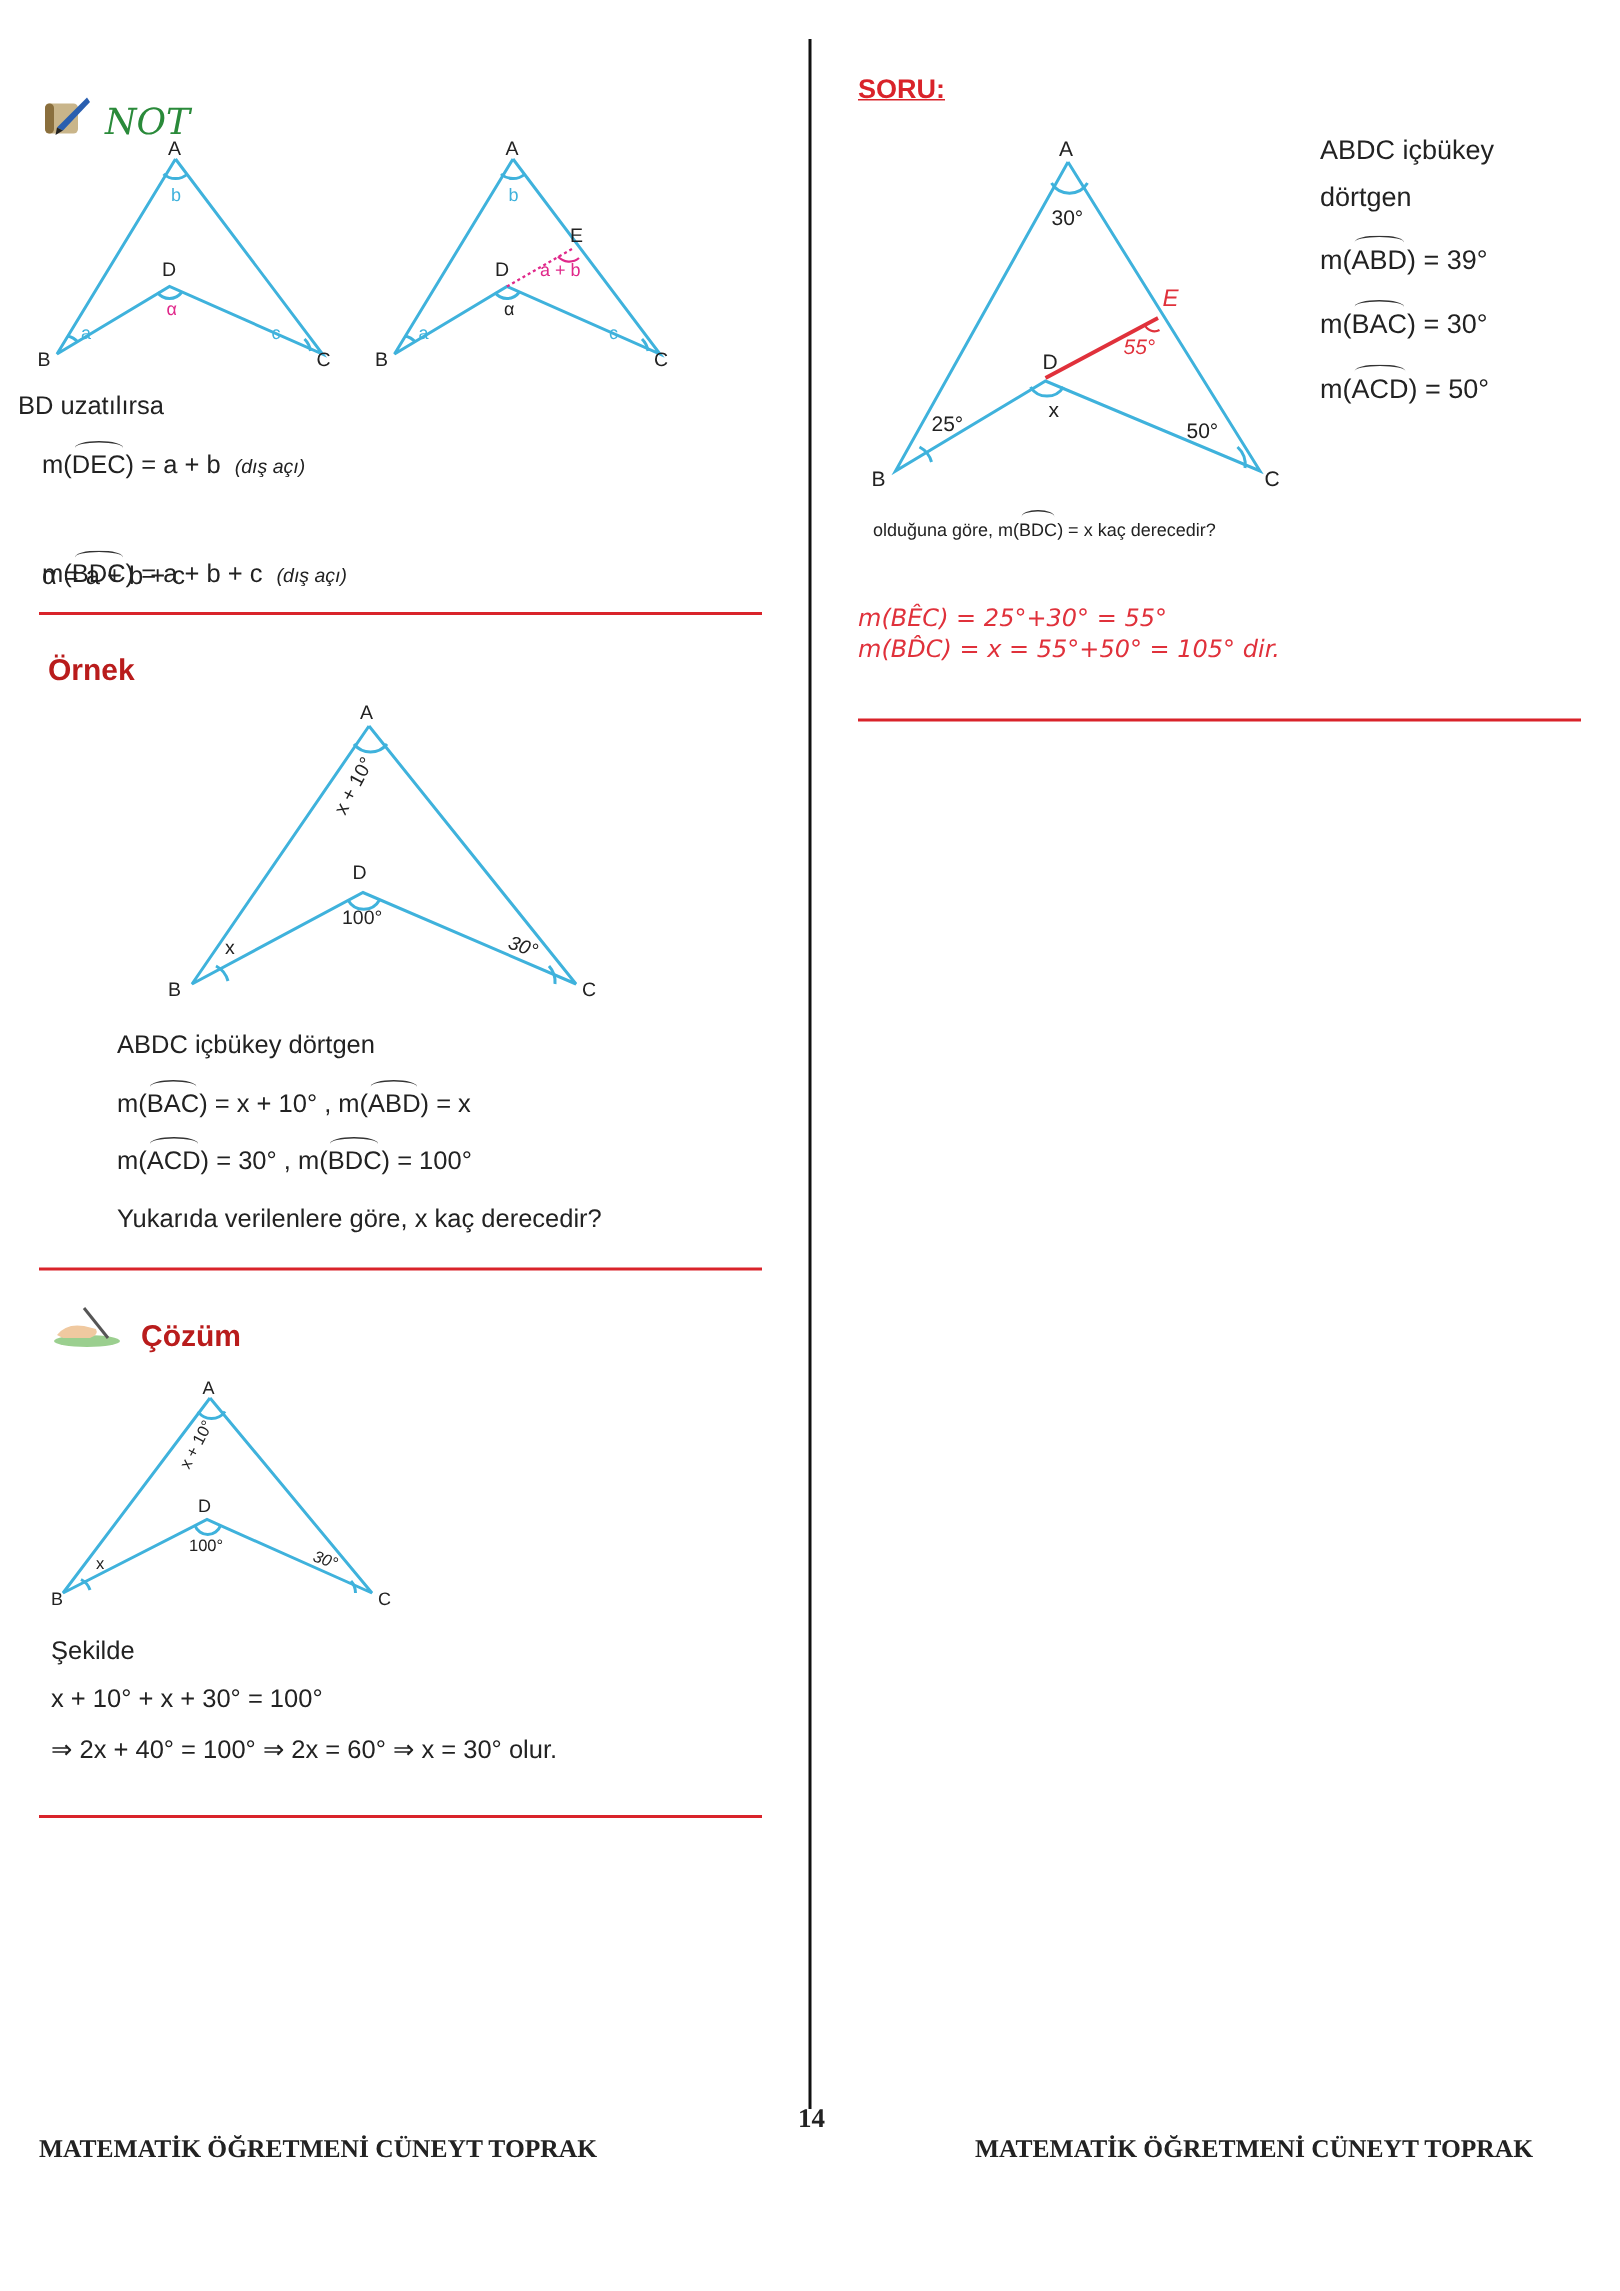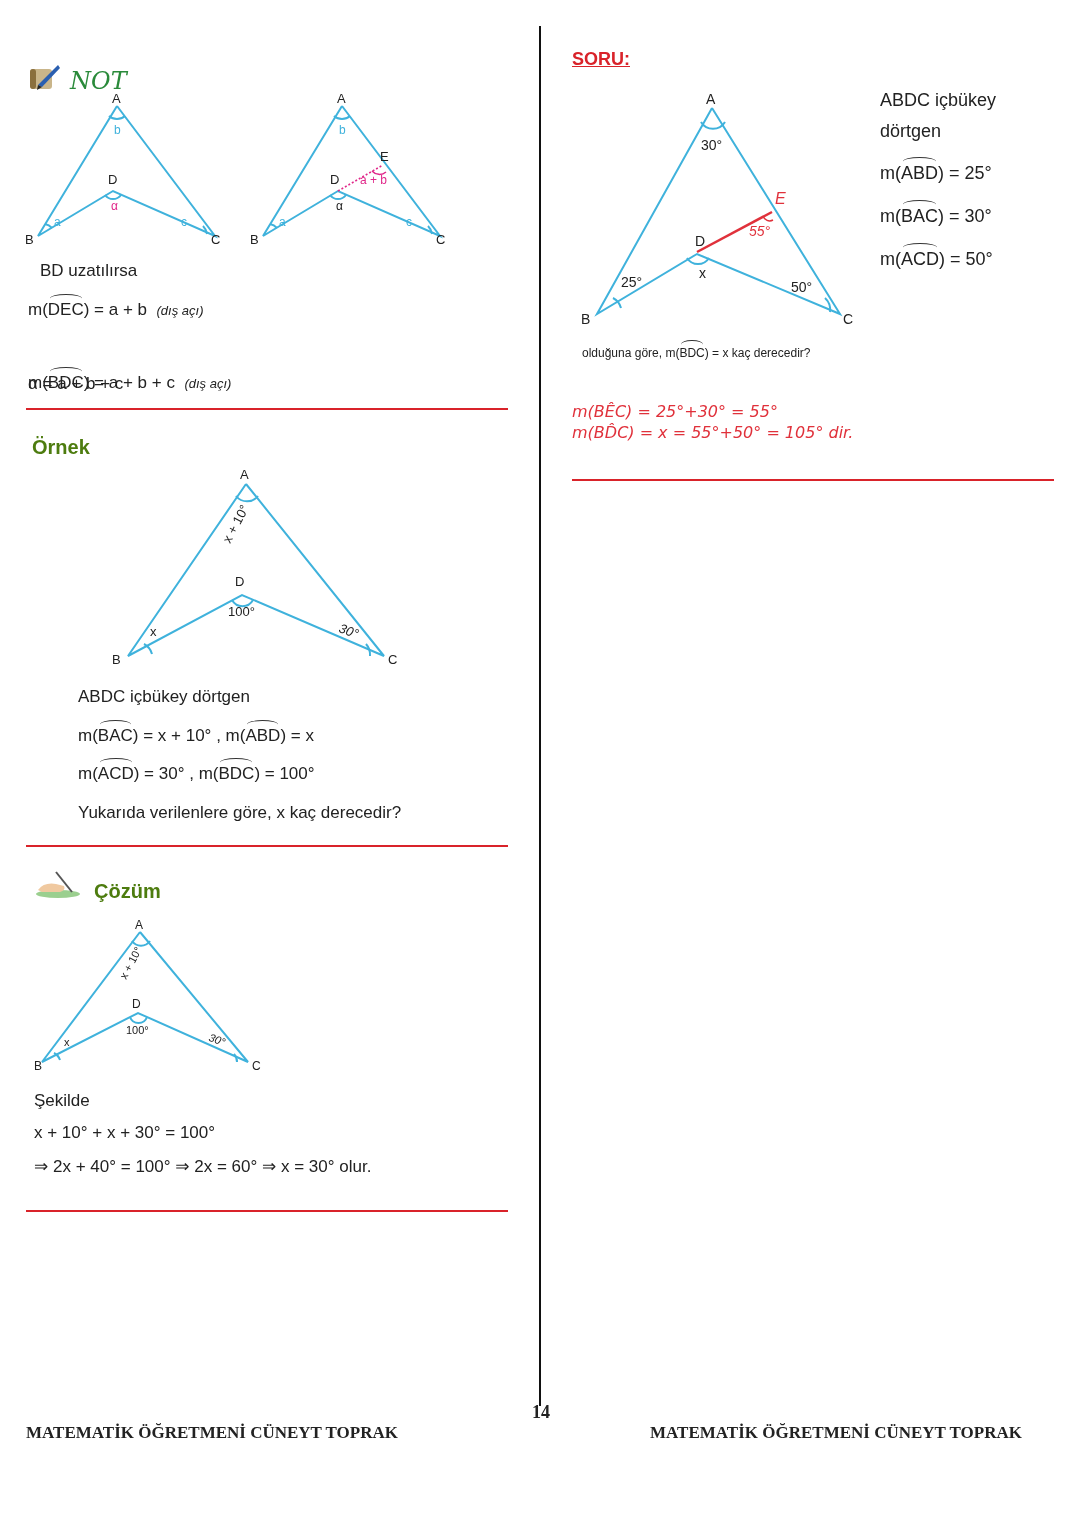--- a/index.html
+++ b/index.html
@@ -6,21 +6,21 @@
   body{width:1080px;height:1527px;position:relative;overflow:hidden;font-family:"Liberation Sans",sans-serif;color:#222;}
   .abs{position:absolute;}
   .vline{position:absolute;left:539px;top:26px;width:2px;height:1380px;background:#111;}
   .hr{position:absolute;height:2px;background:#d9232a;}
   .txt{font-size:17px;white-space:nowrap;}
   .ital{font-style:italic;font-size:13px;}
   .arc{position:relative;display:inline-block;}
   .arc::before{content:"";position:absolute;left:2px;right:2px;top:-6px;height:8px;border-top:1.5px solid #333;border-radius:50% 50% 0 0;}
   .hand{font-family:"DejaVu Sans",sans-serif;color:#e0313b;font-size:16px;font-style:italic;white-space:nowrap;}
   .footer{font-family:"Liberation Serif",serif;font-weight:bold;font-size:17px;white-space:nowrap;}
-  .blue-title{color:#4d7c0f;font-weight:bold;font-size:20px;text-align:right;}
+  .blue-title{color:#b91c1c;font-weight:bold;font-size:20px;text-align:right;}
   svg text{font-family:"Liberation Sans",sans-serif;}
 </style>
 </head>
 <body>
 
 <div class="vline"></div>
 
 <div class="abs" style="left:28px;top:44px;margin-top:19px;">
   <svg width="34" height="30" viewBox="0 0 34 30">
     <rect x="2" y="6" width="22" height="20" rx="3" fill="#c9b58a"></rect>
@@ -64,21 +64,21 @@
   <text x="188" y="156" font-size="13" fill="#222">C</text>
   <text x="82" y="96" font-size="13" fill="#222">D</text>
   <text x="132" y="73" font-size="13" fill="#222">E</text>
   <text x="91" y="46" font-size="12" fill="#3fb2dc">b</text>
   <text x="31" y="138" font-size="12" fill="#3fb2dc">a</text>
   <text x="158" y="138" font-size="12" fill="#3fb2dc">c</text>
   <text x="88" y="122" font-size="12" fill="#222">α</text>
   <text x="112" y="96" font-size="12" fill="#e0288a">a + b</text>
 </svg>
 
-<div class="abs txt" style="left:40px;top:261px;text-align:right;">BD  uzatılırsa</div>
+<div class="abs txt" style="left:12px;top:261px;text-align:right;">BD  uzatılırsa</div>
 <div class="abs txt" style="left:28px;top:300px;">
   <span>m(</span><span class="arc">DEC</span><span>) = a + b</span>
   &nbsp;<span class="ital">(dış açı)</span>
 </div>
 <div class="abs txt" style="left:28px;top:340px;margin-top:33px;">
   <span>m(</span><span class="arc">BDC</span><span>) = a + b + c</span>
   &nbsp;<span class="ital">(dış açı)</span>
 </div>
 <div class="abs txt" style="left:28px;top:374px;">α = a + b + c</div>
 
@@ -166,21 +166,21 @@
   <text x="126" y="62" font-size="14" fill="#222">30°</text>
   <text x="46" y="199" font-size="14" fill="#222">25°</text>
   <text x="216" y="204" font-size="14" fill="#222">50°</text>
   <text x="124" y="190" font-size="14" fill="#222">x</text>
   <text x="174" y="148" font-size="14" fill="#e0313b" font-style="italic">55°</text>
 </svg>
 
 <div class="abs txt" style="left:880px;top:90px;font-size:18px;">ABDC içbükey</div>
 <div class="abs txt" style="left:880px;top:121px;font-size:18px;">dörtgen</div>
 <div class="abs txt" style="left:880px;top:163px;font-size:18px;">
-  <span>m(</span><span class="arc">ABD</span><span>) = 25°</span>
+  <span>m(</span><span class="arc">ABD</span><span>) = 39°</span>
 </div>
 <div class="abs txt" style="left:880px;top:206px;font-size:18px;">
   <span>m(</span><span class="arc">BAC</span><span>) = 30°</span>
 </div>
 <div class="abs txt" style="left:880px;top:249px;font-size:18px;">
   <span>m(</span><span class="arc">ACD</span><span>) = 50°</span>
 </div>
 
 <div class="abs txt" style="left:582px;top:346px;font-size:12px;">
   <span>olduğuna göre,  m(</span><span class="arc">BDC</span><span>) = x  kaç derecedir?</span>

